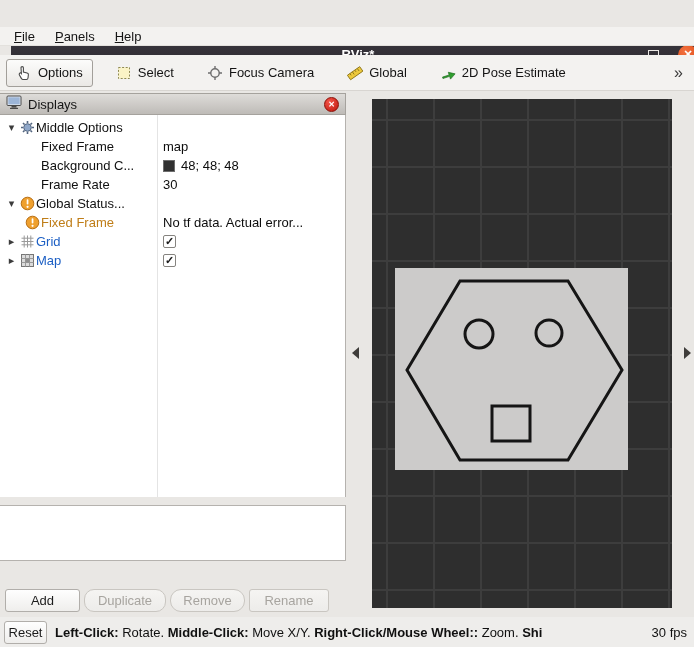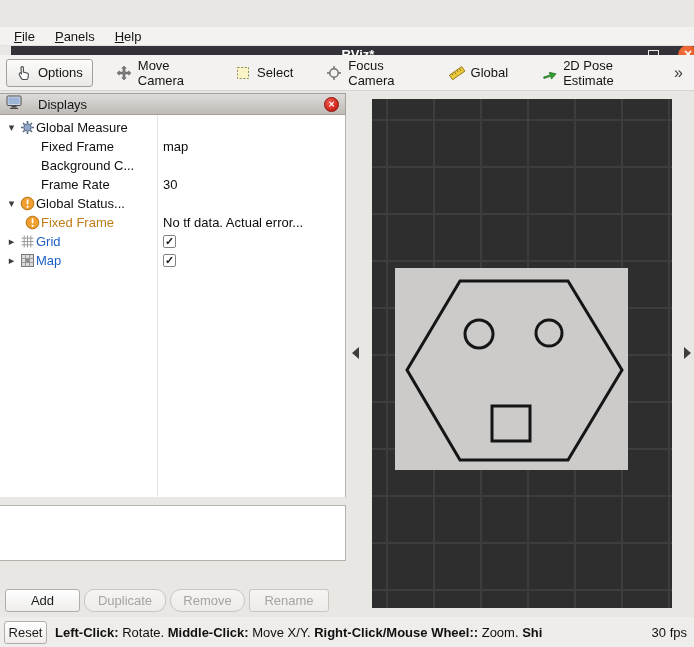--- a/index.html
+++ b/index.html
@@ -40,21 +40,21 @@
     margin-right:13px; border:1px solid transparent; border-radius:3px; color:#141414; }
   .tool.active { background:linear-gradient(#fcfcfb,#eae8e5);
     border:1px solid #a29f9a; }
   .tool-icon { display:flex; align-items:center; }
   .overflow-btn { margin-left:auto; font-size:16px; color:#3a3a3a; padding:0 5px; }
   
   .panel-header { position:absolute; left:0; top:93px; width:346px; height:22px;
     background:linear-gradient(#dedcd9,#bebbb7);
     border:1px solid #a5a29d; border-left:none;
     display:flex; align-items:center; padding:0 6px; }
-  .panel-title { margin-left:16px; color:#161616; }
+  .panel-title { margin-left:6px; color:#161616; }
   .panel-close { margin-left:auto; width:15px; height:15px; border-radius:50%;
     background:radial-gradient(circle at 35% 30%, #f4564a, #bd140b);
     border:1px solid #8c0f07; color:#fff; font-size:8px; line-height:13px;
     text-align:center; font-weight:bold; }
   .tree { position:absolute; left:0; top:115px; width:346px; height:382px;
     background:#ffffff; border-right:1px solid #b5b2ae; padding-top:3px; overflow:hidden; }
   .col-sep { position:absolute; left:157px; top:0; bottom:0; width:1px; background:#e4e4e4; }
   .trow { position:relative; display:flex; align-items:center; height:19px; }
   .arrow-slot { flex:none; width:13px; margin-left:5px; text-align:center;
     color:#3c3c3c; font-size:11px; line-height:19px; }
@@ -129,28 +129,20 @@
     <span class="tool-icon">
       <svg width="16" height="16" viewBox="0 0 16 16">
           <path d="M6.2 1.6c.8 0 1.2.5 1.2 1.2v4.3l3.7.9c.9.2 1.4.9 1.3 1.8l-.4 3.2c-.1.8-.8 1.5-1.6 1.5H7c-.6 0-1.2-.3-1.5-.9L3.4 10c-.4-.7-.1-1.5.6-1.9.5-.3 1.1-.1 1.4.3l-.4-5.6c0-.7.5-1.2 1.2-1.2z" fill="#ffffff" stroke="#4a4a4a" stroke-width="1.1"></path>
         </svg>
     </span>
     <span>Options</span>
   </div>
   <div class="tool">
     <span class="tool-icon">
       <svg width="16" height="16" viewBox="0 0 16 16">
-          <path d="M8 1l2.3 2.3H9v3.7h3.7V5.7L15 8l-2.3 2.3V9H9v3.7h1.3L8 15l-2.3-2.3H7V9H3.3v1.3L1 8l2.3-2.3V7H7V3.3H5.7z" fill="#7d7d7d" stroke="#565656" stroke-width="0.5"></path>
-        </svg>
-    </span>
-    <span>Move Camera</span>
-  </div>
-  <div class="tool">
-    <span class="tool-icon">
-      <svg width="16" height="16" viewBox="0 0 16 16">
           <rect x="2.5" y="2.5" width="11" height="11" fill="#fbf4c6" stroke="#8f8a52" stroke-dasharray="2 1.6"></rect>
         </svg>
     </span>
     <span>Select</span>
   </div>
   <div class="tool">
     <span class="tool-icon">
       <svg width="16" height="16" viewBox="0 0 16 16">
           <circle cx="8" cy="8" r="4.2" fill="none" stroke="#6e6e6e" stroke-width="1.4"></circle>
           <path d="M8 1v3M8 12v3M1 8h3M12 8h3" stroke="#6e6e6e" stroke-width="1.4"></path>
@@ -201,31 +193,35 @@
   <div class="trow">
     <span class="arrow-slot">▾</span>
     <span class="icon-slot">
       <svg width="15" height="15" viewBox="0 0 15 15">
           <g stroke="#53657f" stroke-width="1.6">
             <path d="M7.5 1v2.2M7.5 11.8V14M1 7.5h2.2M11.8 7.5H14M3 3l1.5 1.5M10.5 10.5L12 12M12 3l-1.5 1.5M4.5 10.5L3 12"></path>
           </g>
           <circle cx="7.5" cy="7.5" r="3.8" fill="#8fa7c9" stroke="#53657f"></circle>
         </svg>
     </span>
-    <span class="tlabel">Global Measure</span>
+    <span class="tlabel">Middle Options</span>
     <span class="tval"></span>
   </div>
 
   <div class="trow">
     <span class="tlabel lbl-child">Fixed Frame</span>
     <span class="tval">map</span>
   </div>
 
   <div class="trow">
     <span class="tlabel lbl-child">Background C...</span>
+    <span class="tval">
+      <span class="swatch"></span>
+      <span>48; 48; 48</span>
+    </span>
   </div>
 
   <div class="trow">
     <span class="tlabel lbl-child">Frame Rate</span>
     <span class="tval">30</span>
   </div>
 
   <div class="trow">
     <span class="arrow-slot">▾</span>
     <span class="icon-slot">

